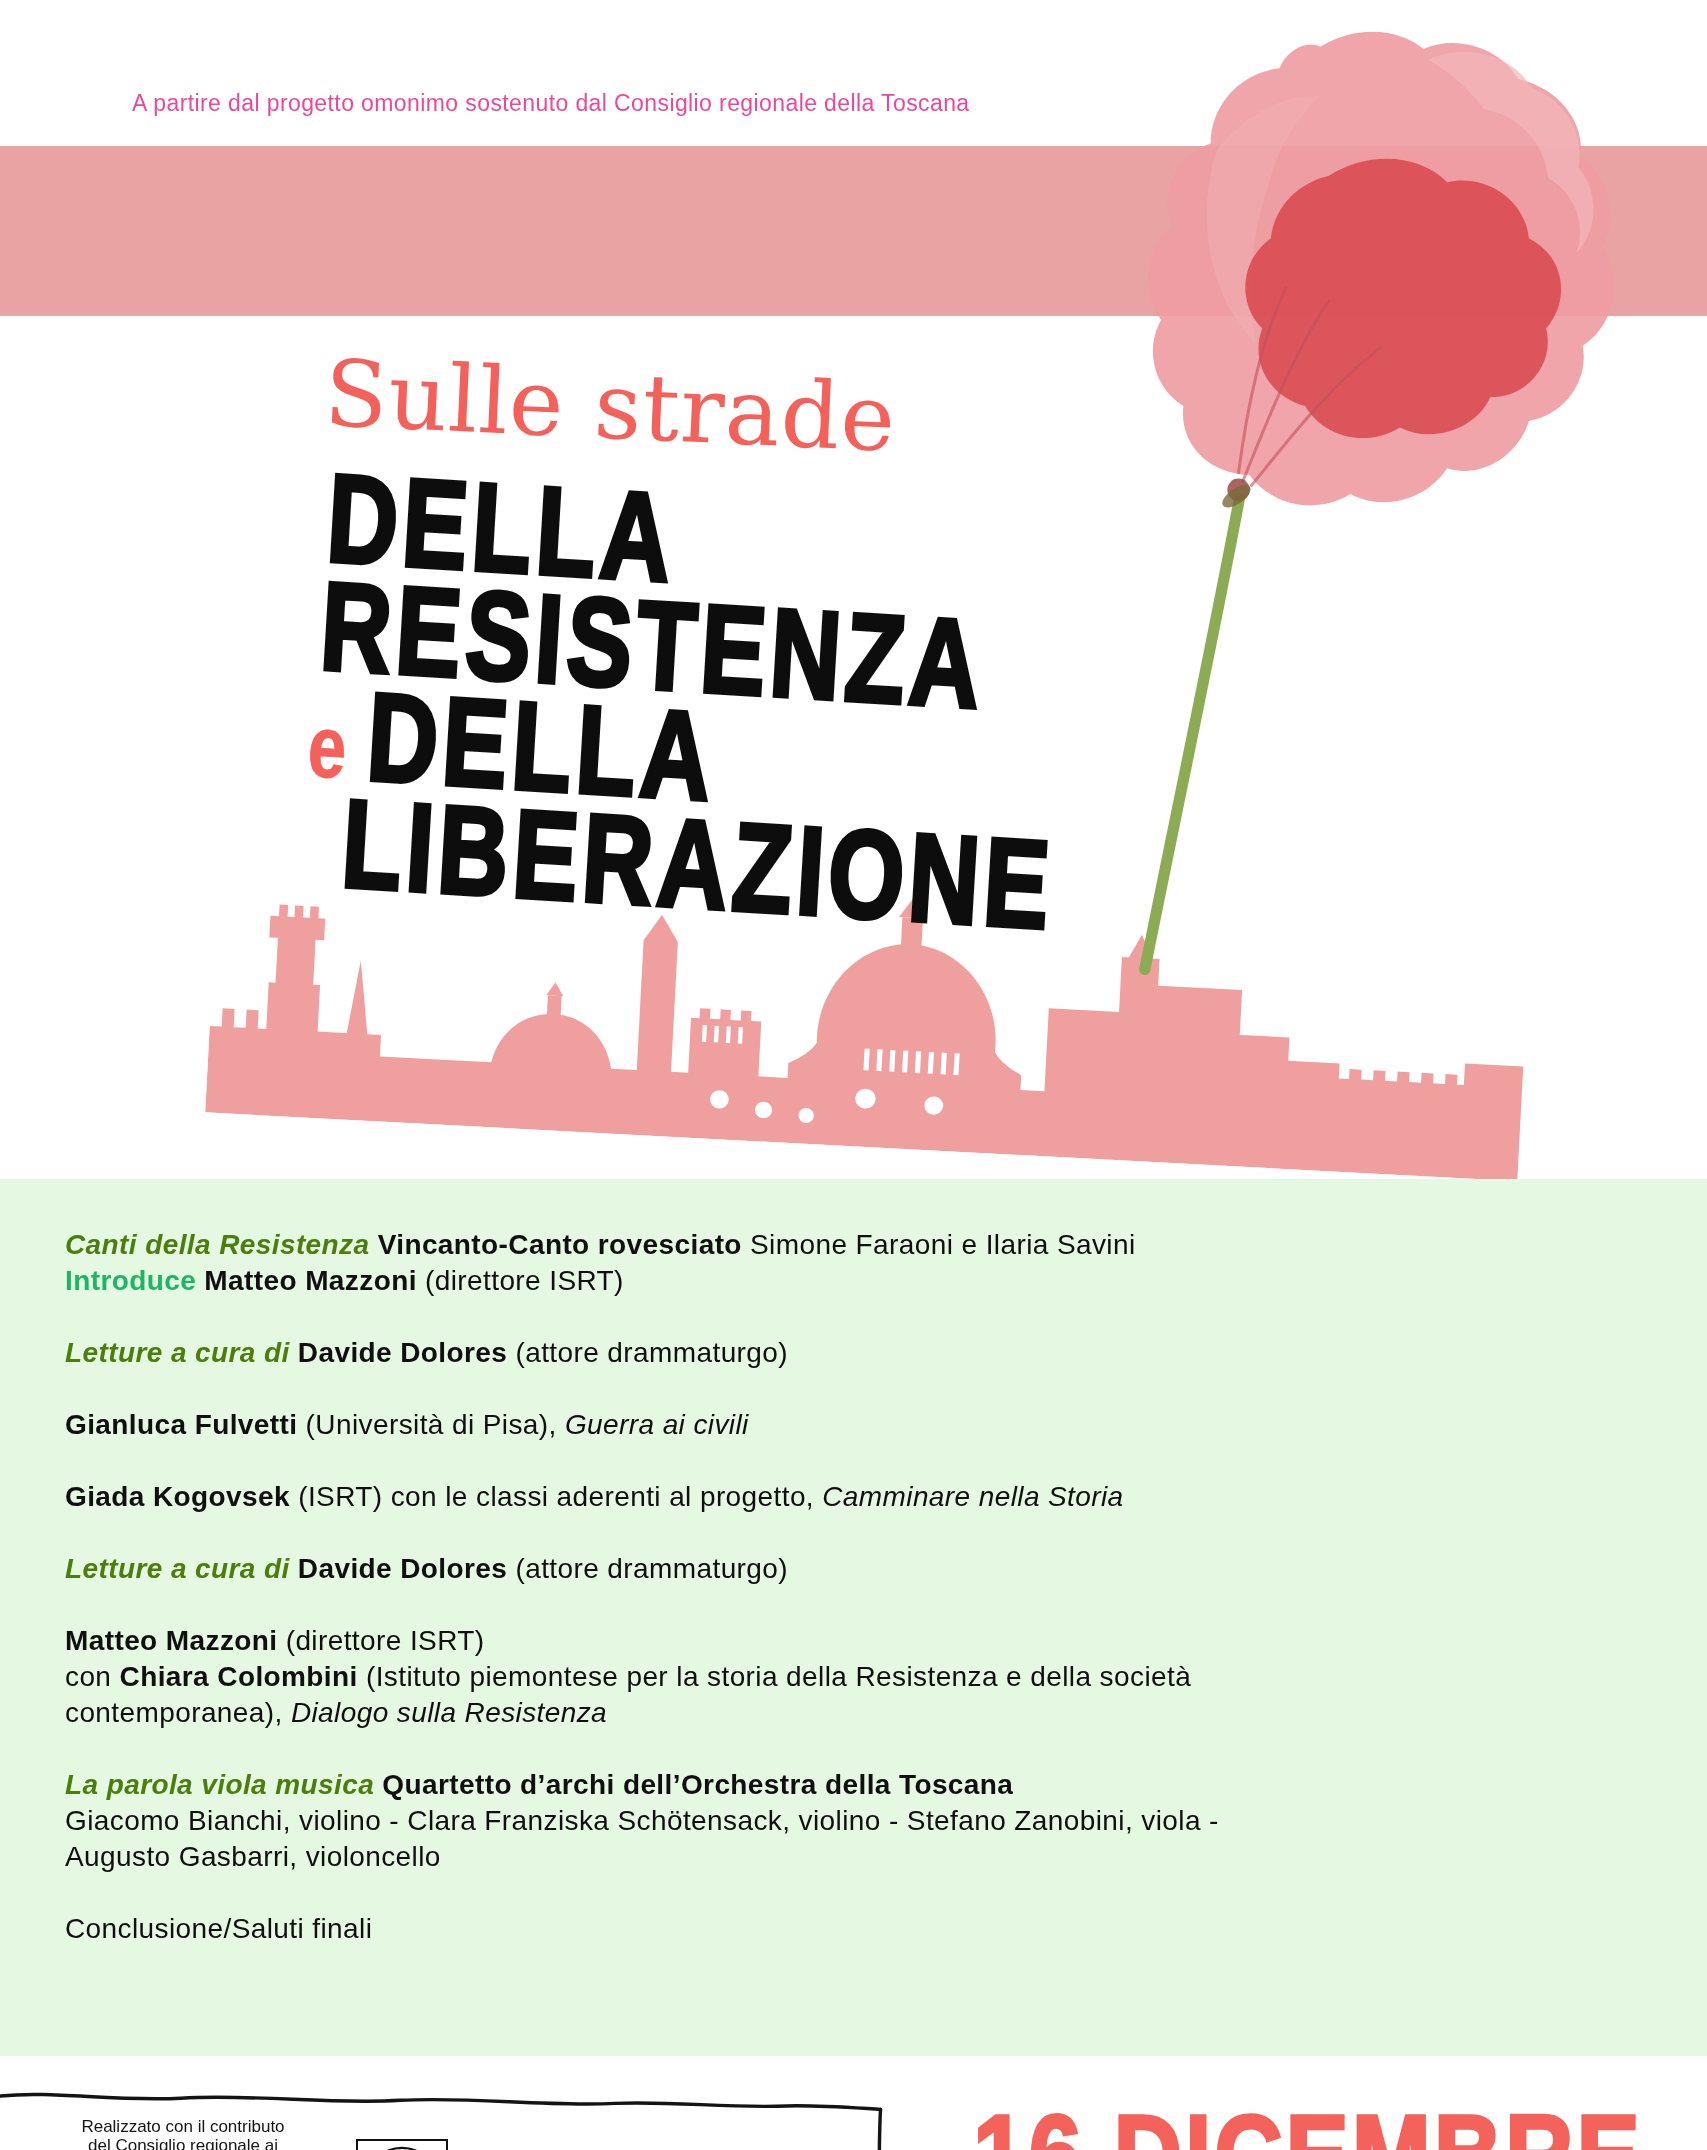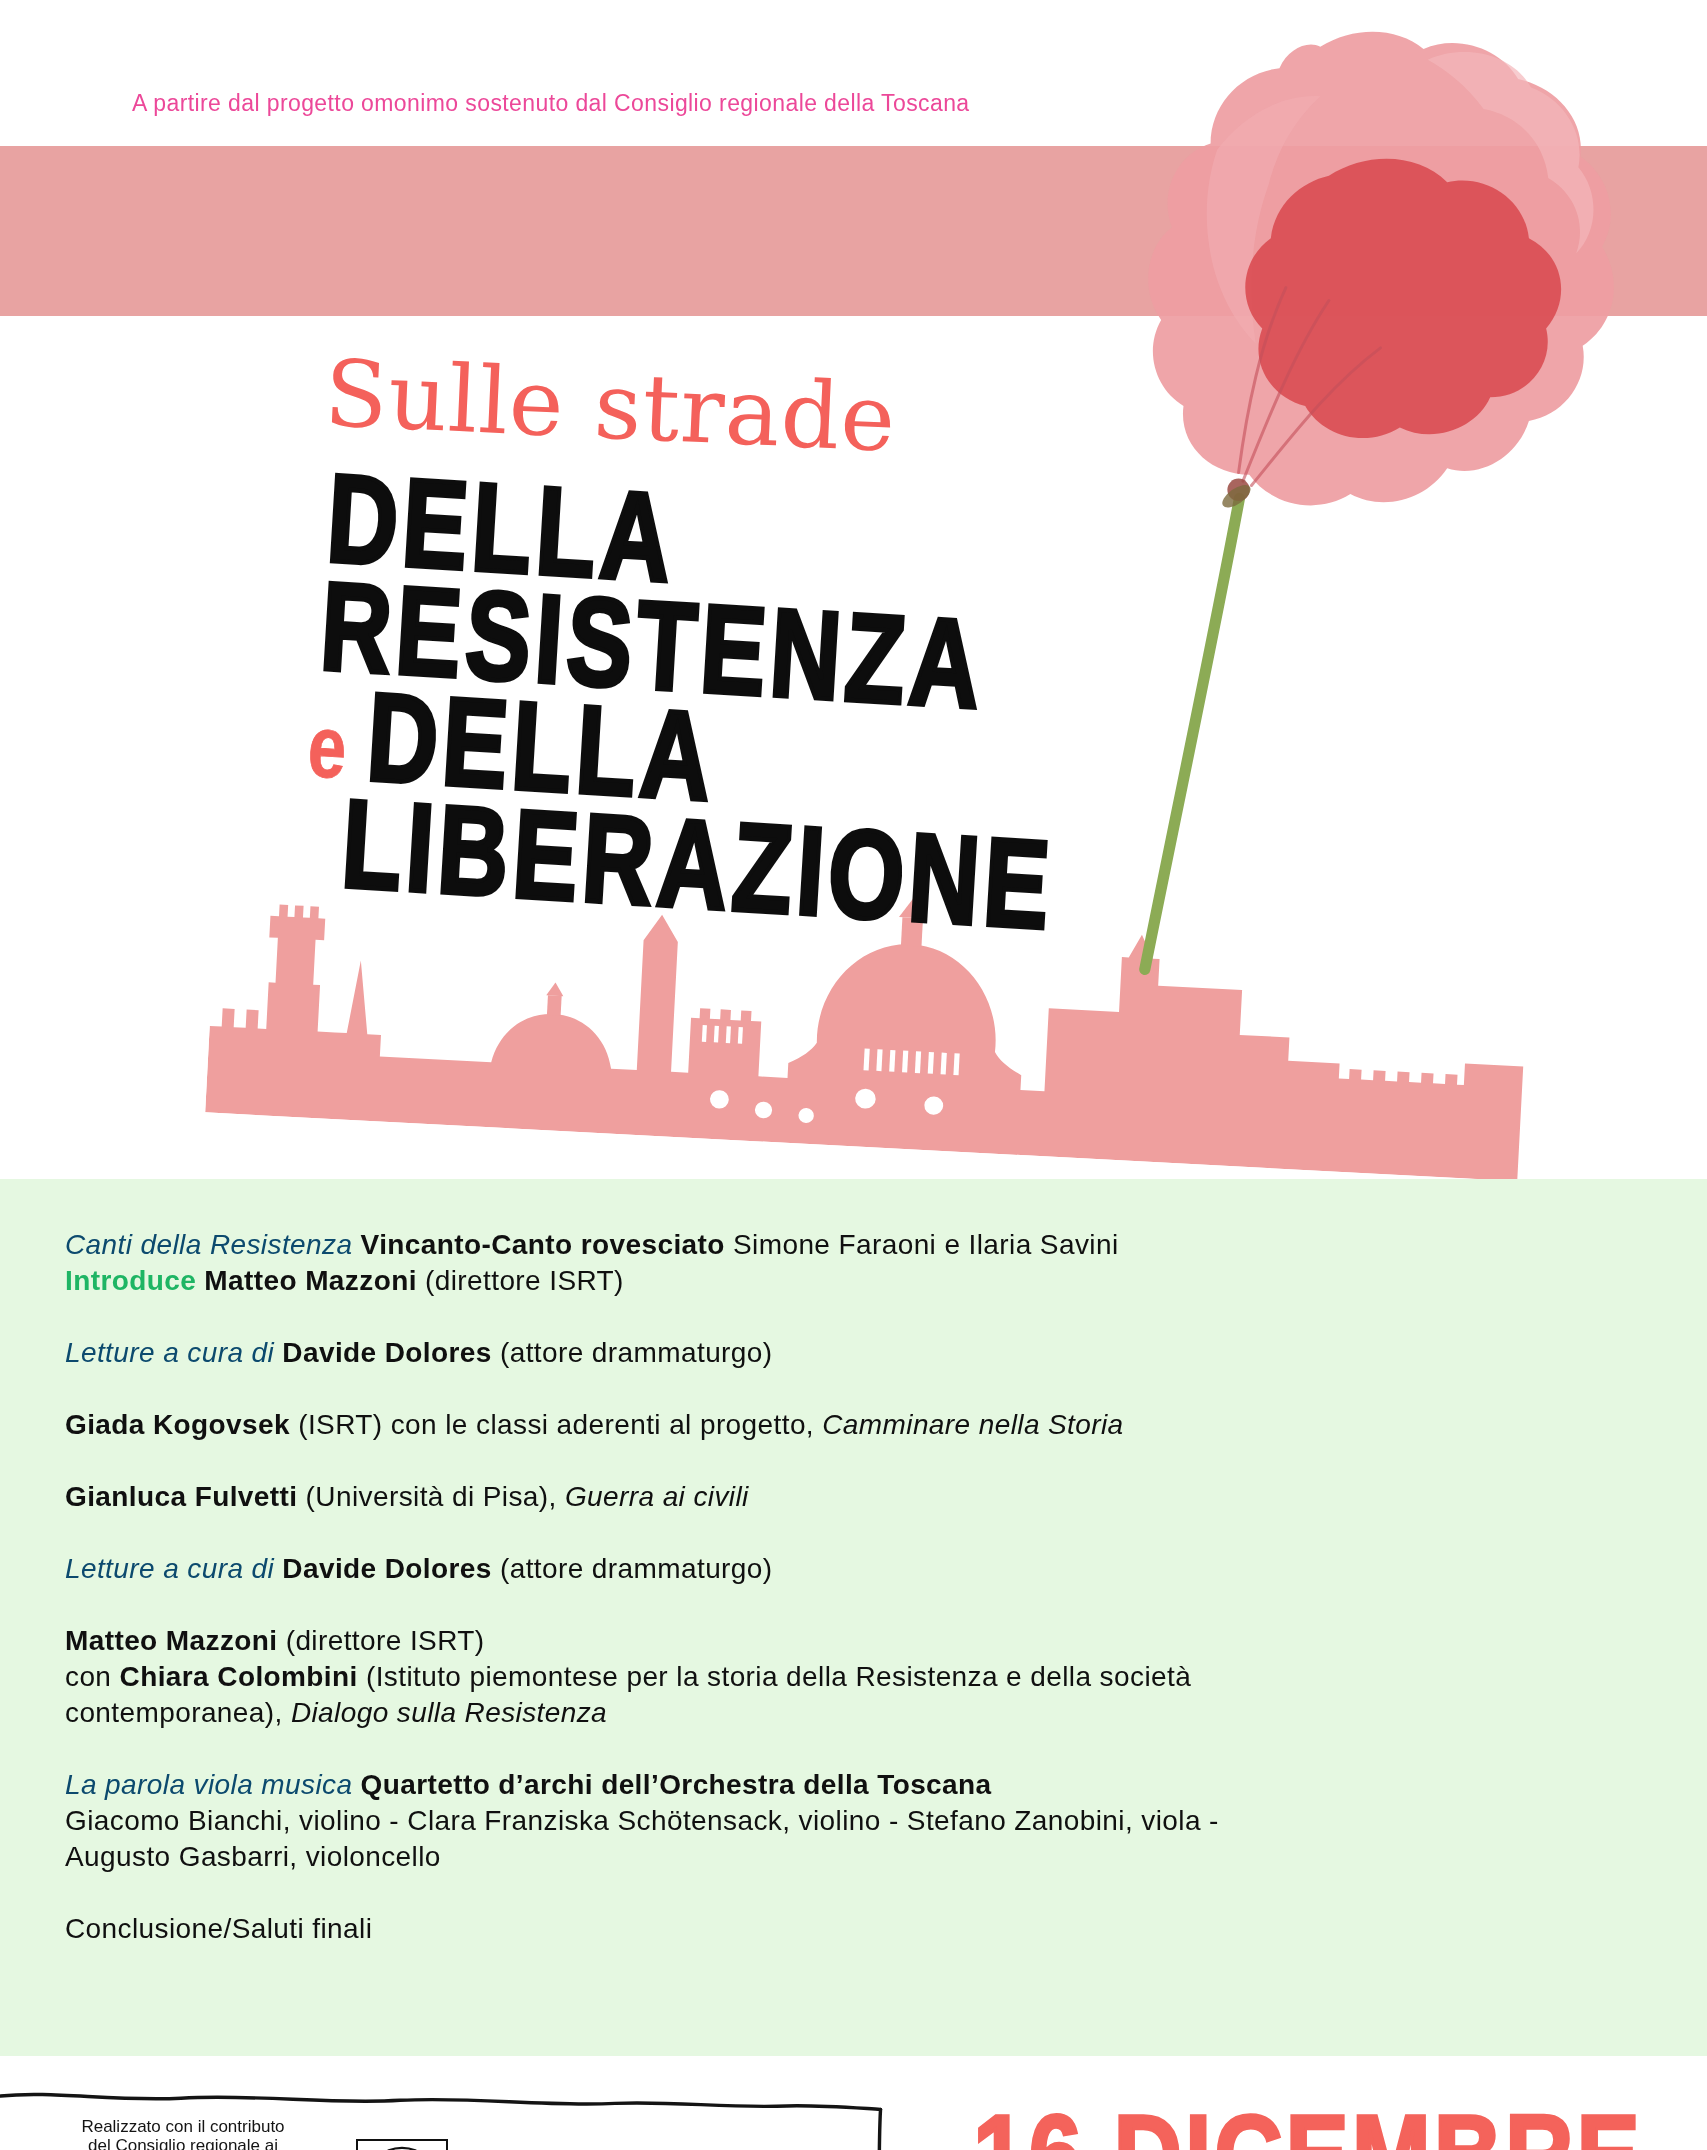--- a/index.html
+++ b/index.html
@@ -64,21 +64,21 @@
   }
   
   .program {
     position:absolute; left:0; top:1179px; width:1707px; height:877px;
     background:#e5f8e1; z-index:4;
     padding:48px 52px 0 65px;
     font-size:28px; color:#101010; letter-spacing:0.4px;
   }
   .pline { line-height:36px; white-space:nowrap; }
   .pline.gap { margin-top:36px; }
-  .gi { color:#0c4a6e; font-weight:normal; font-style:italic; }
+  .gi { color:#4d7c0f; font-weight:bold; font-style:italic; }
   .g  { color:#1eb564; font-weight:bold; }
   .b  { font-weight:bold; }
   .i  { font-style:italic; }
   
   .torn-border { position:absolute; left:0; top:2081px; width:912px; height:333px; z-index:6; }
   .contrib {
     position:absolute; left:73px; top:2117px; width:220px;
     text-align:center; font-size:17px; line-height:19.4px; color:#141414;
   }
   .isrt-box {
@@ -156,22 +156,22 @@
   </g>
   <circle cx="350" cy="1120" r="26" fill="#9a4a42" opacity="0.85"></circle>
   <ellipse cx="345" cy="1135" rx="38" ry="18" fill="#7c6a3d" opacity="0.8" transform="rotate(-35 345 1135)"></ellipse>
 </svg>
 
 <div class="program">
   <div>
       <div class="pline"><span class="gi">Canti della Resistenza </span><span class="b">Vincanto-Canto rovesciato </span><span>Simone Faraoni e Ilaria Savini</span></div>
       <div class="pline"><span class="g">Introduce </span><span class="b">Matteo Mazzoni </span><span>(direttore ISRT)</span></div>
       <div class="pline gap"><span class="gi">Letture a cura di </span><span class="b">Davide Dolores </span><span>(attore drammaturgo)</span></div>
+      <div class="pline gap"><span class="b">Gianluca Fulvetti </span><span>(Università di Pisa), </span><span class="i">Guerra ai civili</span></div>
       <div class="pline gap"><span class="b">Giada Kogovsek </span><span>(ISRT) con le classi aderenti al progetto, </span><span class="i">Camminare nella Storia</span></div>
-      <div class="pline gap"><span class="b">Gianluca Fulvetti </span><span>(Università di Pisa), </span><span class="i">Guerra ai civili</span></div>
       <div class="pline gap"><span class="gi">Letture a cura di </span><span class="b">Davide Dolores </span><span>(attore drammaturgo)</span></div>
       <div class="pline gap"><span class="b">Matteo Mazzoni </span><span>(direttore ISRT)</span></div>
       <div class="pline"><span>con </span><span class="b">Chiara Colombini </span><span>(Istituto piemontese per la storia della Resistenza e della società</span></div>
       <div class="pline"><span>contemporanea), </span><span class="i">Dialogo sulla Resistenza</span></div>
       <div class="pline gap"><span class="gi">La parola viola musica </span><span class="b">Quartetto d’archi dell’Orchestra della Toscana</span></div>
       <div class="pline"><span>Giacomo Bianchi, violino - Clara Franziska Schötensack, violino - Stefano Zanobini, viola -</span></div>
       <div class="pline"><span>Augusto Gasbarri, violoncello</span></div>
       <div class="pline gap"><span>Conclusione/Saluti finali</span></div>
     </div>
 </div>

